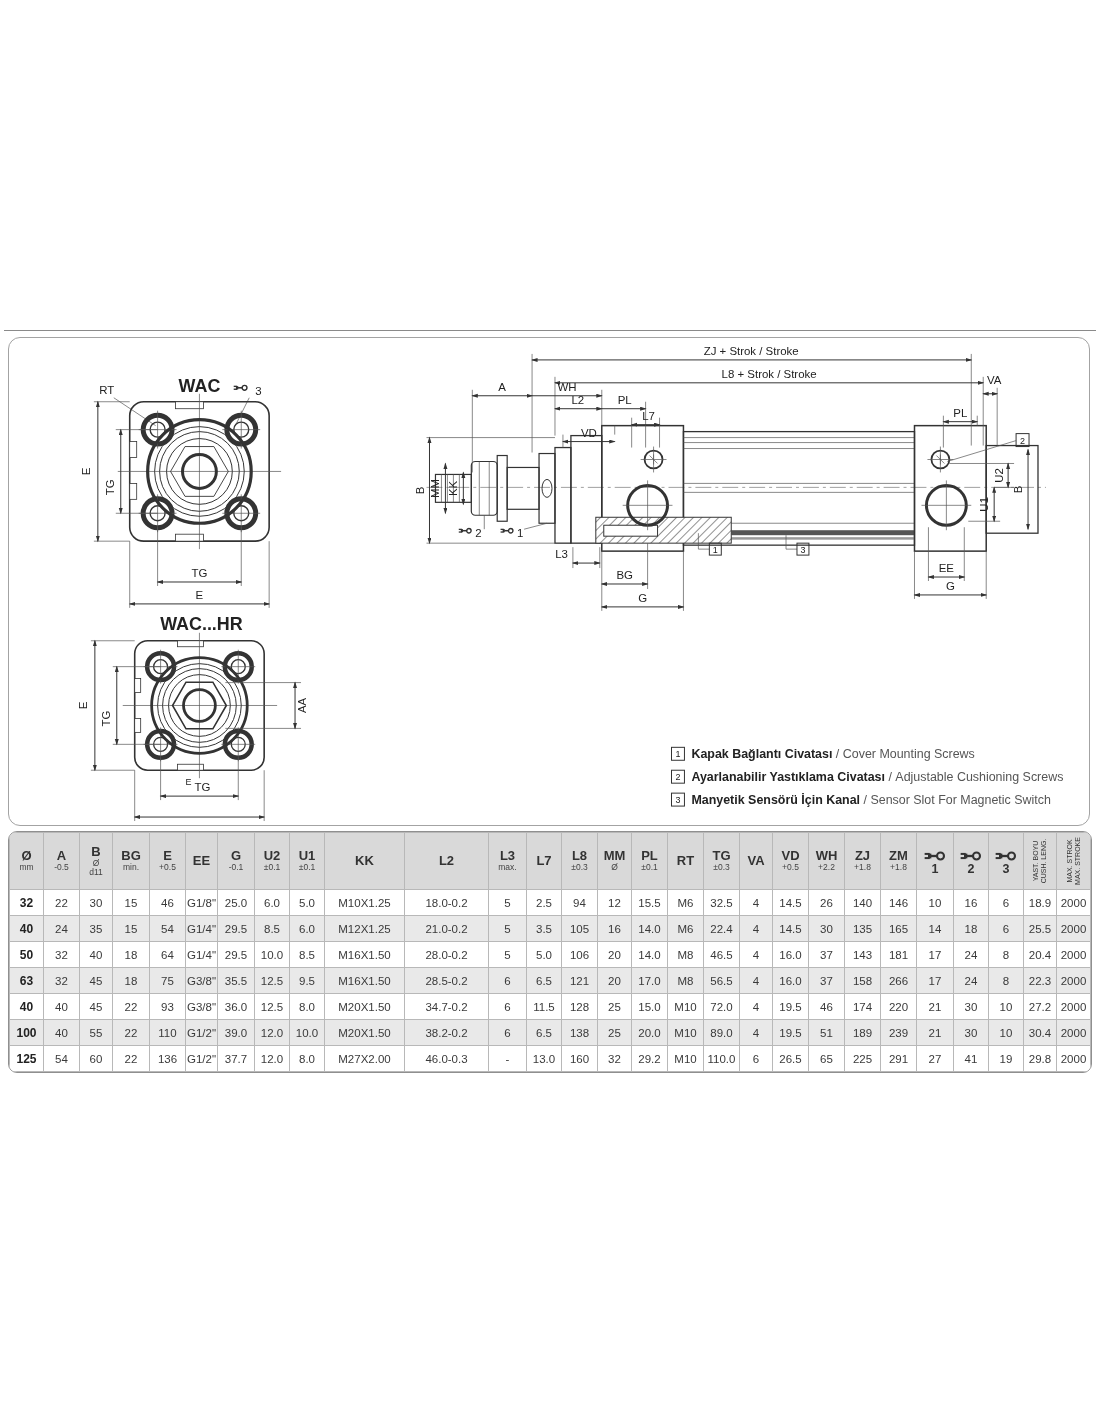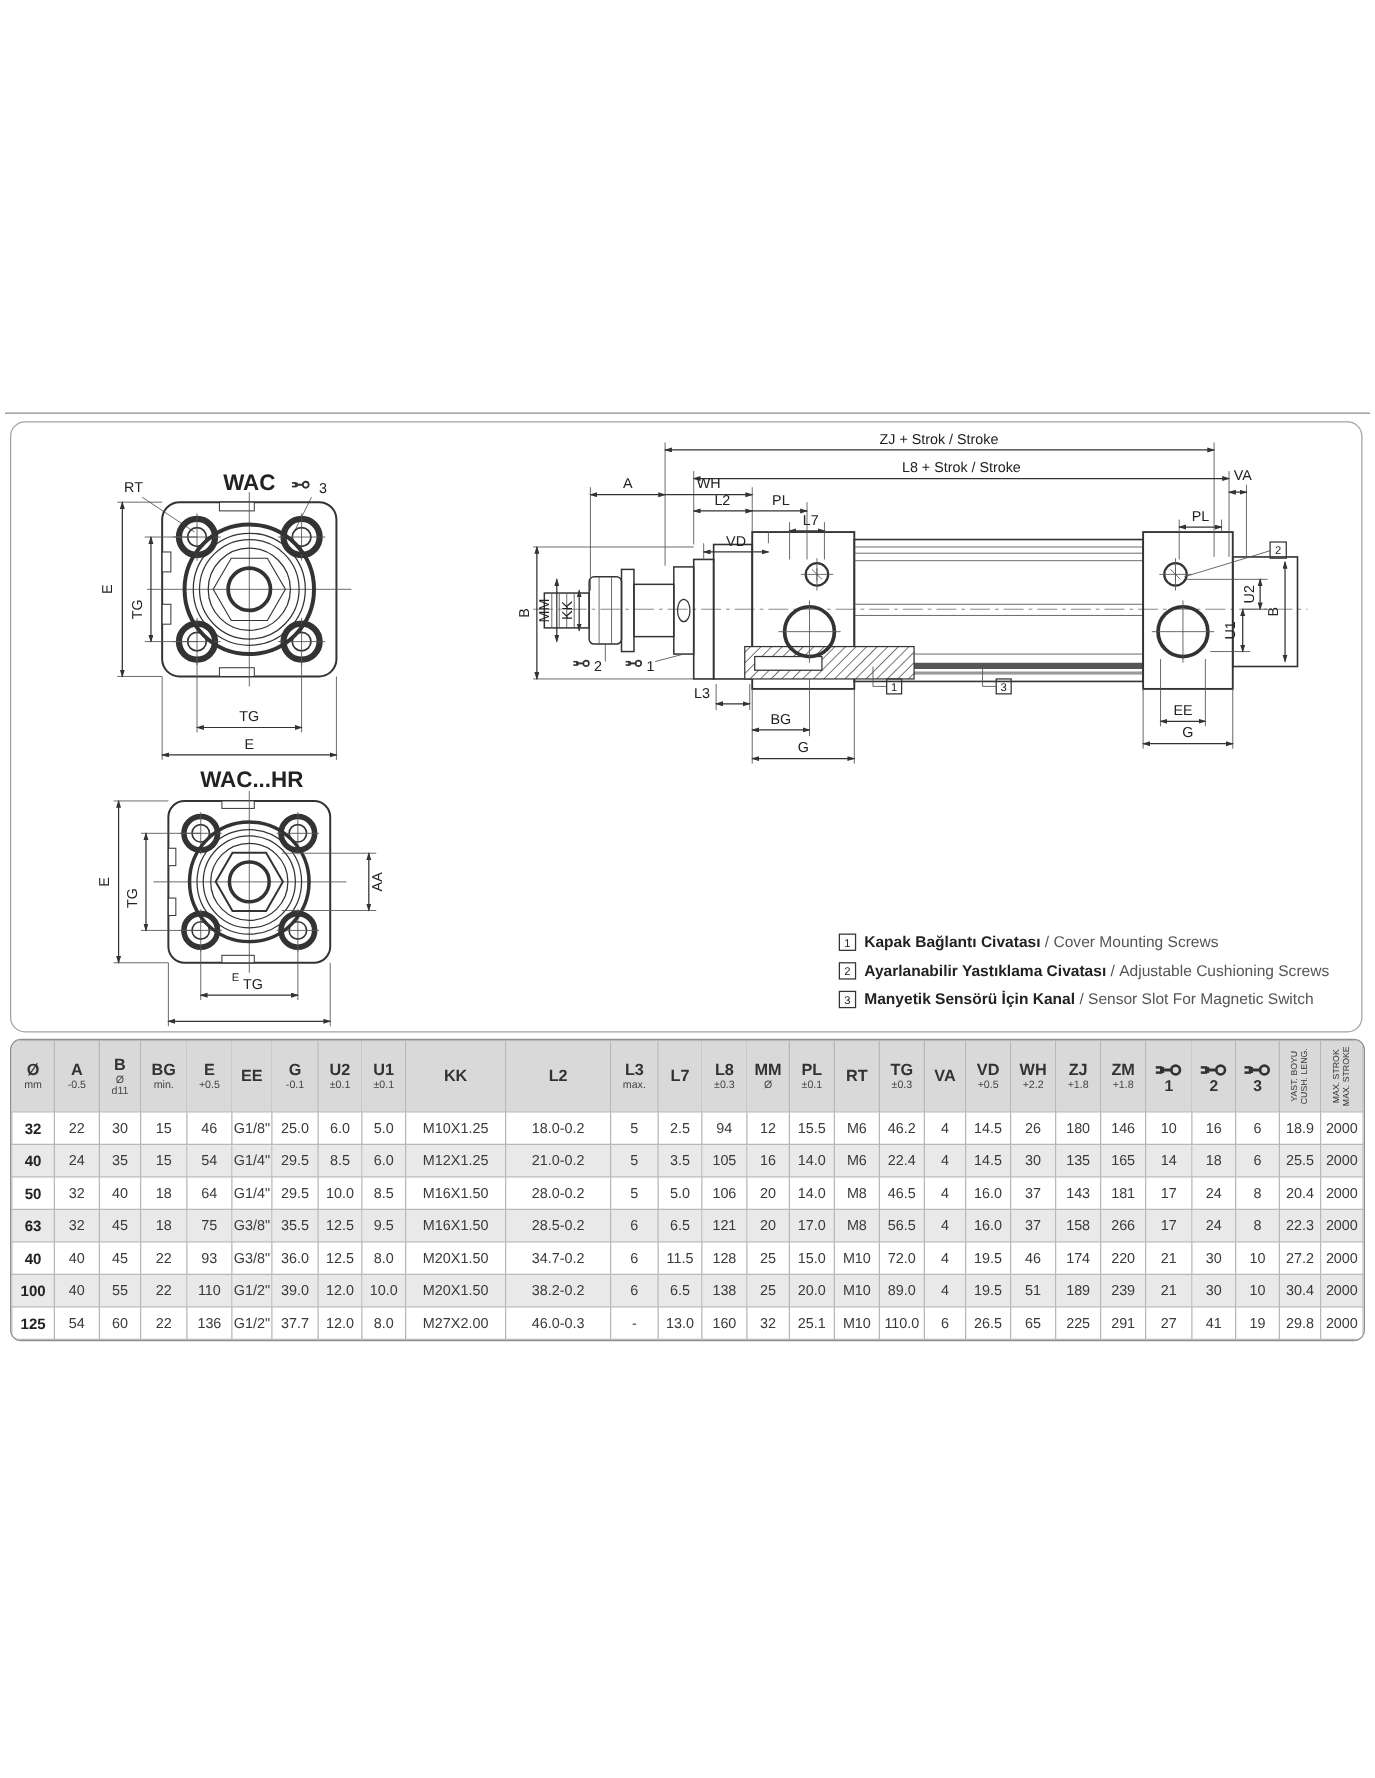--- a/index.html
+++ b/index.html
@@ -504,25 +504,25 @@
           <td>6.0</td>
           <td>5.0</td>
           <td>M10X1.25</td>
           <td>18.0-0.2</td>
           <td>5</td>
           <td>2.5</td>
           <td>94</td>
           <td>12</td>
           <td>15.5</td>
           <td>M6</td>
-          <td>46.2</td>
+          <td>32.5</td>
           <td>4</td>
           <td>14.5</td>
           <td>26</td>
-          <td>180</td>
+          <td>140</td>
           <td>146</td>
           <td>10</td>
           <td>16</td>
           <td>6</td>
           <td>18.9</td>
           <td>2000</td>
         </tr>
         <tr>
           <td>40</td>
           <td>24</td>
@@ -682,21 +682,21 @@
           <td>G1/2"</td>
           <td>37.7</td>
           <td>12.0</td>
           <td>8.0</td>
           <td>M27X2.00</td>
           <td>46.0-0.3</td>
           <td>-</td>
           <td>13.0</td>
           <td>160</td>
           <td>32</td>
-          <td>25.1</td>
+          <td>29.2</td>
           <td>M10</td>
           <td>110.0</td>
           <td>6</td>
           <td>26.5</td>
           <td>65</td>
           <td>225</td>
           <td>291</td>
           <td>27</td>
           <td>41</td>
           <td>19</td>

